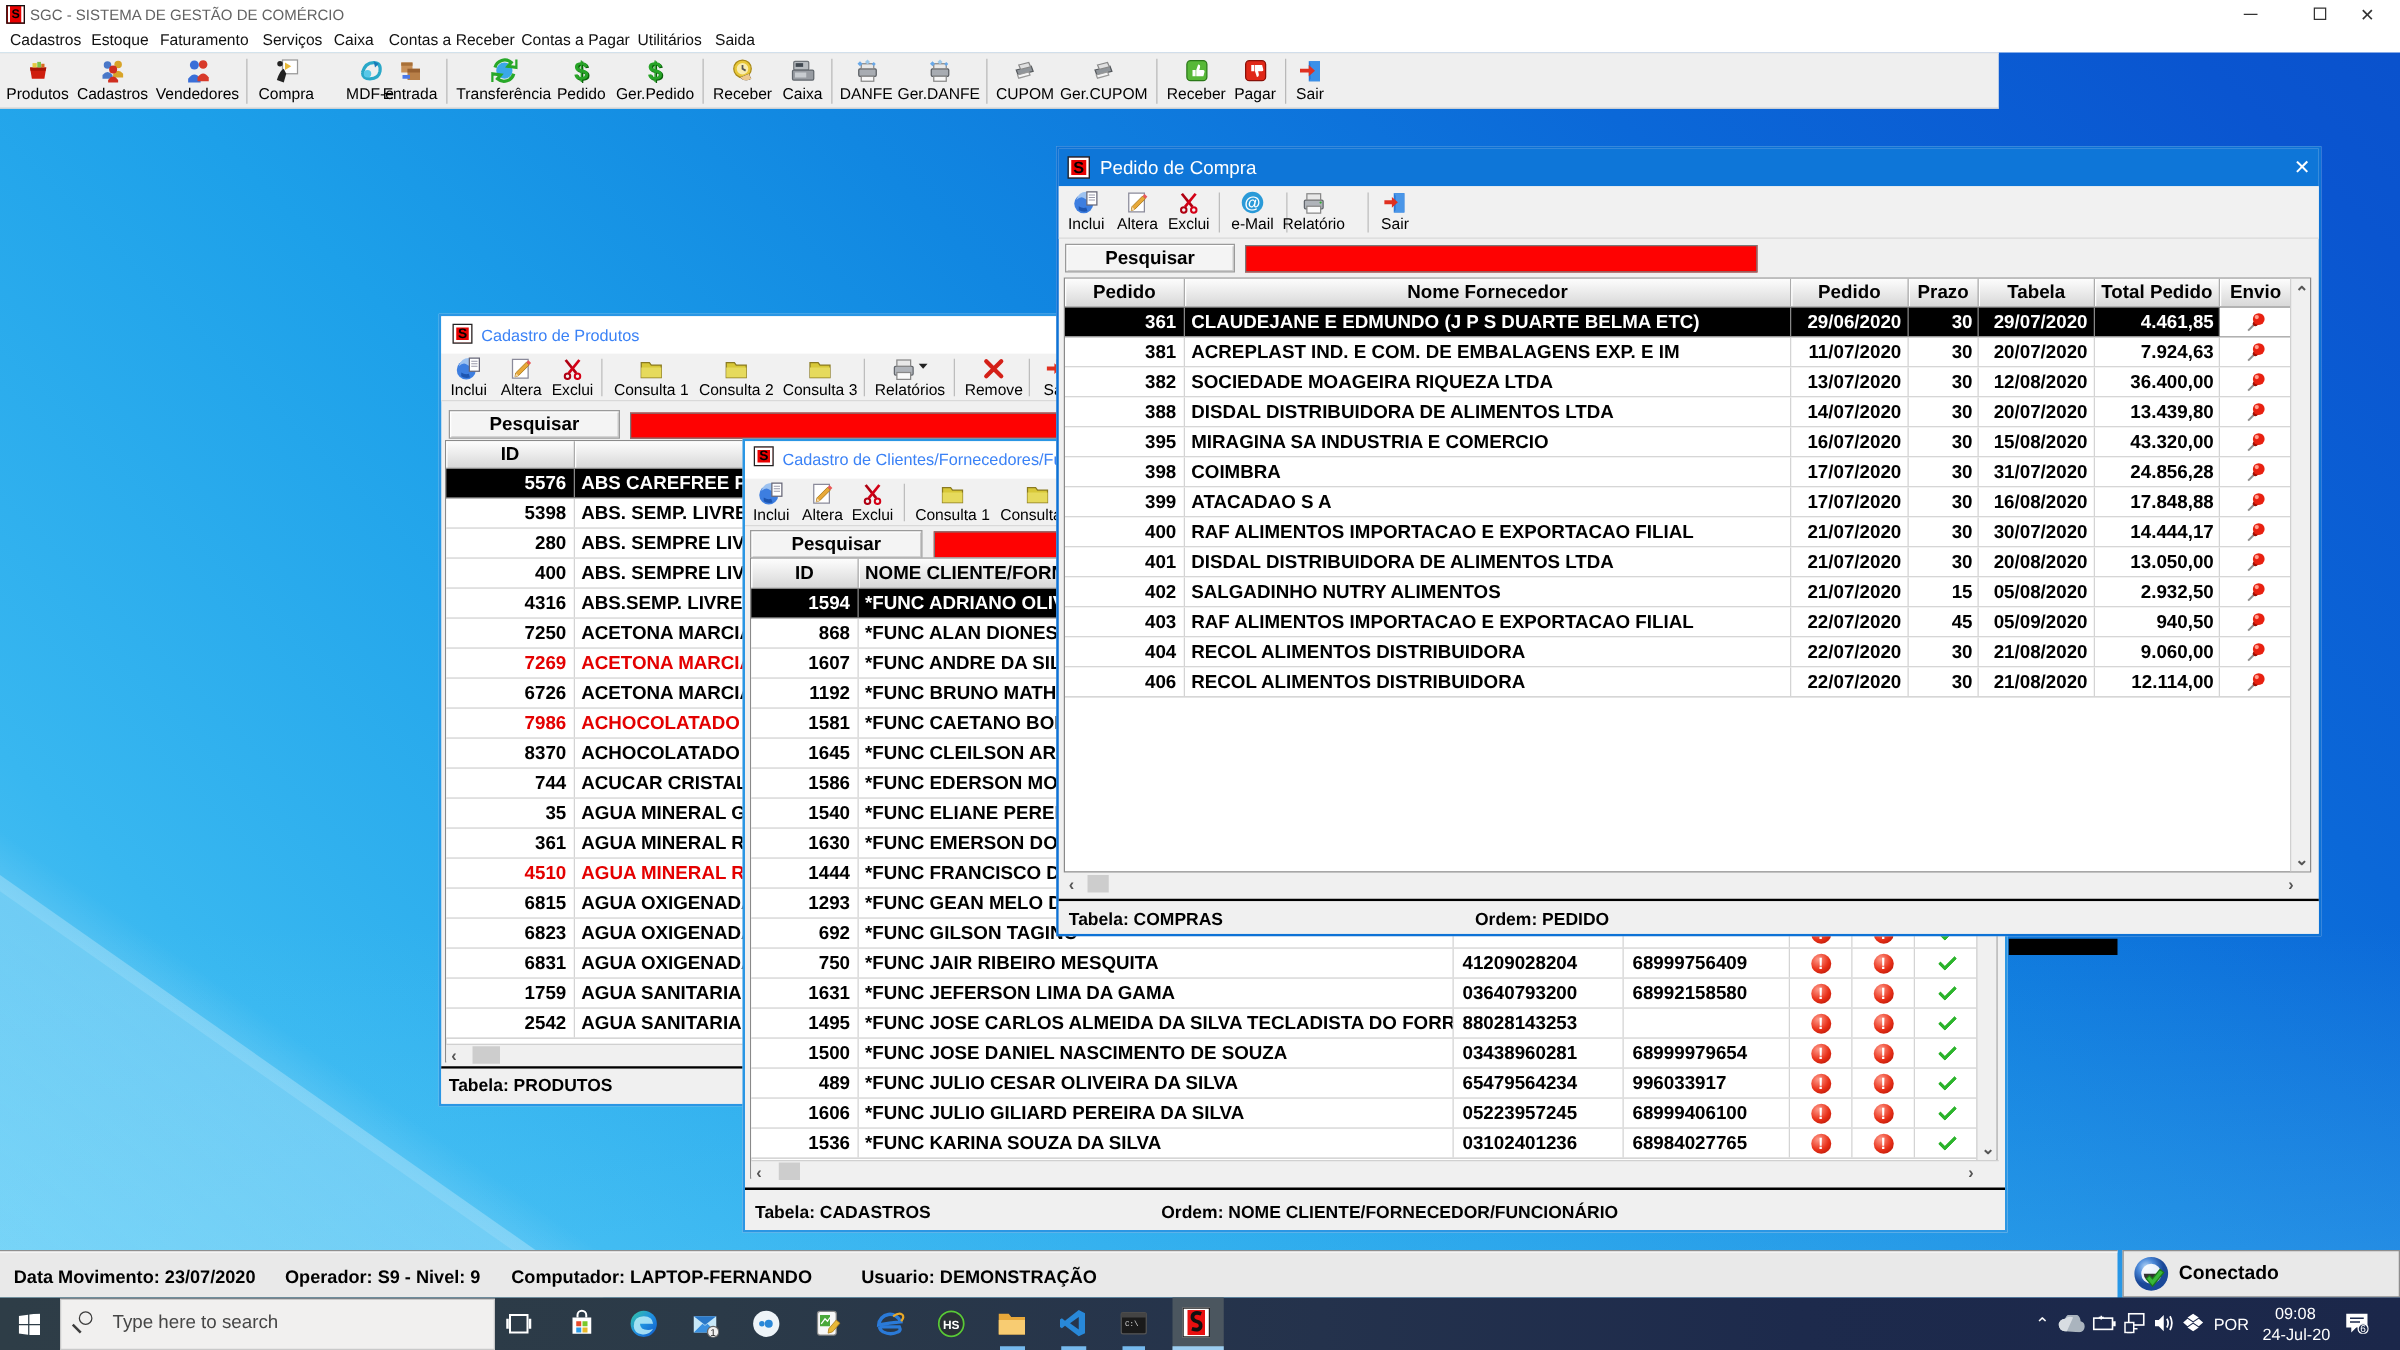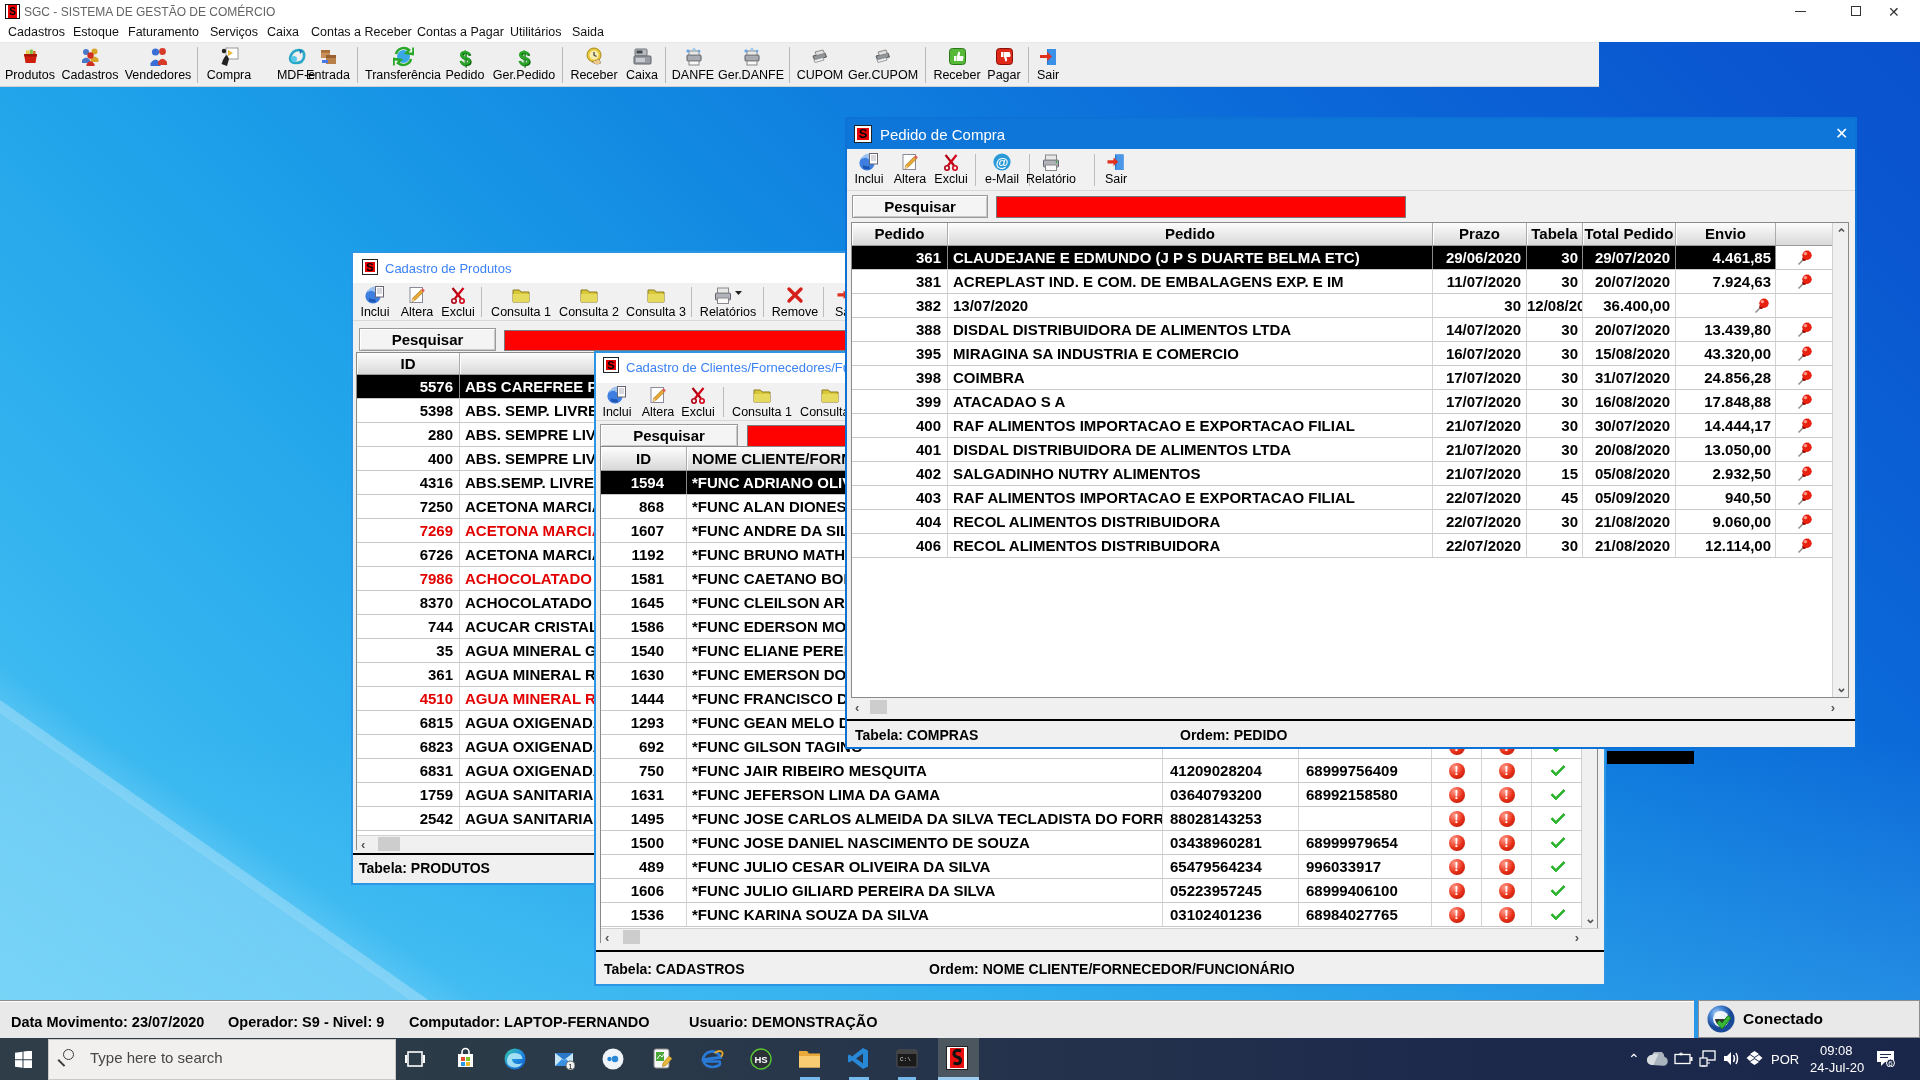--- a/index.html
+++ b/index.html
@@ -72,21 +72,21 @@
 #pgrid .grow span:nth-child(7){text-align:center}
 #pgrid .grow.sel span:nth-child(7){background:#fff}
 
 #cgrid .ghead span:nth-child(1),#cgrid .grow span:nth-child(1){width:86px}
 #cgrid .ghead span:nth-child(2),#cgrid .grow span:nth-child(2){width:476px}
 #cgrid .ghead span:nth-child(3),#cgrid .grow span:nth-child(3){width:136px}
 #cgrid .ghead span:nth-child(4),#cgrid .grow span:nth-child(4){width:133px}
 #cgrid .ghead span:nth-child(5),#cgrid .grow span:nth-child(5){width:50px}
 #cgrid .ghead span:nth-child(6),#cgrid .grow span:nth-child(6){width:50px}
 #cgrid .ghead span:nth-child(7),#cgrid .grow span:nth-child(7){width:51px;border-right:none}
-#cgrid .grow span:nth-child(1){text-align:right;padding-right:22px}
+#cgrid .grow span:nth-child(1){text-align:right;padding-right:6px}
 #cgrid .grow span:nth-child(2){padding-left:5px}
 #cgrid .grow span:nth-child(3),#cgrid .grow span:nth-child(4){padding-left:7px}
 #cgrid .grow span:nth-child(5),#cgrid .grow span:nth-child(6),#cgrid .grow span:nth-child(7){text-align:center}
 
 #rgrid .ghead span:nth-child(1),#rgrid .grow span:nth-child(1){width:103px}
 #rgrid .ghead span:nth-child(2),#rgrid .grow span:nth-child(2){width:781px;border-right:none}
 #rgrid .grow span:nth-child(1){text-align:right;padding-right:6px}
 #rgrid .grow span:nth-child(2){padding-left:5px}
 
 
@@ -673,20 +673,21 @@
             <rect x="9" y="2.5" width="8.5" height="15.5" fill="#2878d8"></rect>
             <path d="M9 2.5 l8.5 0 0 15.5 -8.5 0 1.5 -2 0 -11.5 z" fill="#4a96e8"></path>
             <path d="M1.5 8.2 h6 v-2.7 l4.8 4.3 -4.8 4.3 v-2.7 h-6 z" fill="#e03020"></path>
           </svg></span>Sair</div>
   </div>
   <button class="pesq" style="left:5px;top:76px;width:136px;height:23px;font-family:'Liberation Sans'">Pesquisar</button>
   <div class="redfield" style="left:149px;top:77px;width:410px;height:22px"></div>
   <div id="pgrid" class="grid" style="left:4px;top:103px;width:998px;height:476px">
     <div class="ghead" style="height:23px;line-height:22px">
       <span>Pedido</span>
+        <span>Nome Fornecedor</span>
         <span>Pedido</span>
         <span>Prazo</span>
         <span>Tabela</span>
         <span>Total Pedido</span>
         <span>Envio</span>
     </div>
     <div class="grow sel" style="top:23px;height:24px;line-height:23px">
         <span>361</span>
         <span>CLAUDEJANE E EDMUNDO (J P S DUARTE BELMA ETC)</span>
         <span>29/06/2020</span>
@@ -709,20 +710,21 @@
         <span>7.924,63</span>
         <span><svg width="18" height="18" viewBox="0 0 18 18" style="margin-top:3px">
             <path d="M7.2 10.8 L2.5 15.5" stroke="#8f8f8f" stroke-width="1.6"></path>
             <ellipse cx="8.9" cy="9.3" rx="3" ry="2.2" fill="#9c1005" transform="rotate(-45 8.9 9.3)"></ellipse>
             <circle cx="11" cy="6.2" r="4.7" fill="#e82010"></circle>
             <circle cx="9.4" cy="4.6" r="1.7" fill="#ff9c8c"></circle>
           </svg></span>
       </div>
     <div class="grow" style="top:71px;height:24px;line-height:23px">
         <span>382</span>
+        <span>SOCIEDADE MOAGEIRA RIQUEZA LTDA</span>
         <span>13/07/2020</span>
         <span>30</span>
         <span>12/08/2020</span>
         <span>36.400,00</span>
         <span><svg width="18" height="18" viewBox="0 0 18 18" style="margin-top:3px">
             <path d="M7.2 10.8 L2.5 15.5" stroke="#8f8f8f" stroke-width="1.6"></path>
             <ellipse cx="8.9" cy="9.3" rx="3" ry="2.2" fill="#9c1005" transform="rotate(-45 8.9 9.3)"></ellipse>
             <circle cx="11" cy="6.2" r="4.7" fill="#e82010"></circle>
             <circle cx="9.4" cy="4.6" r="1.7" fill="#ff9c8c"></circle>
           </svg></span>

